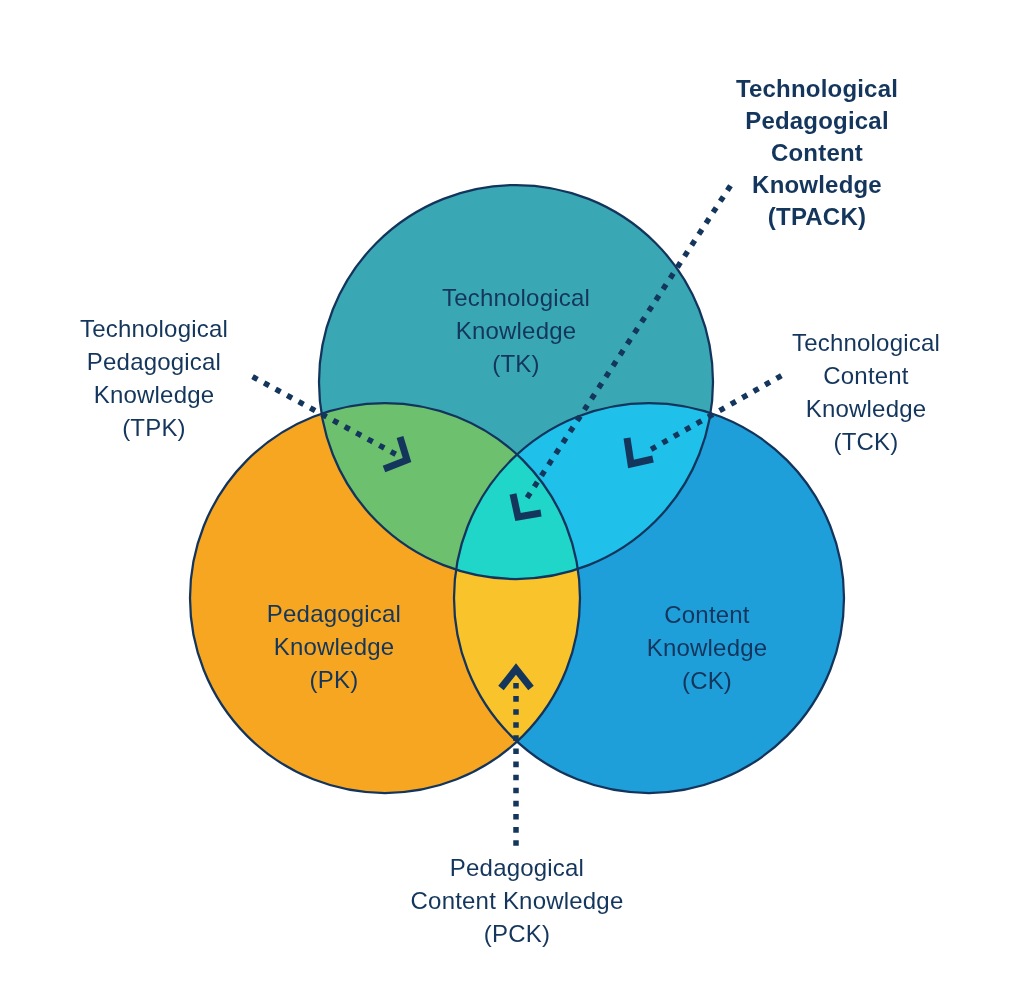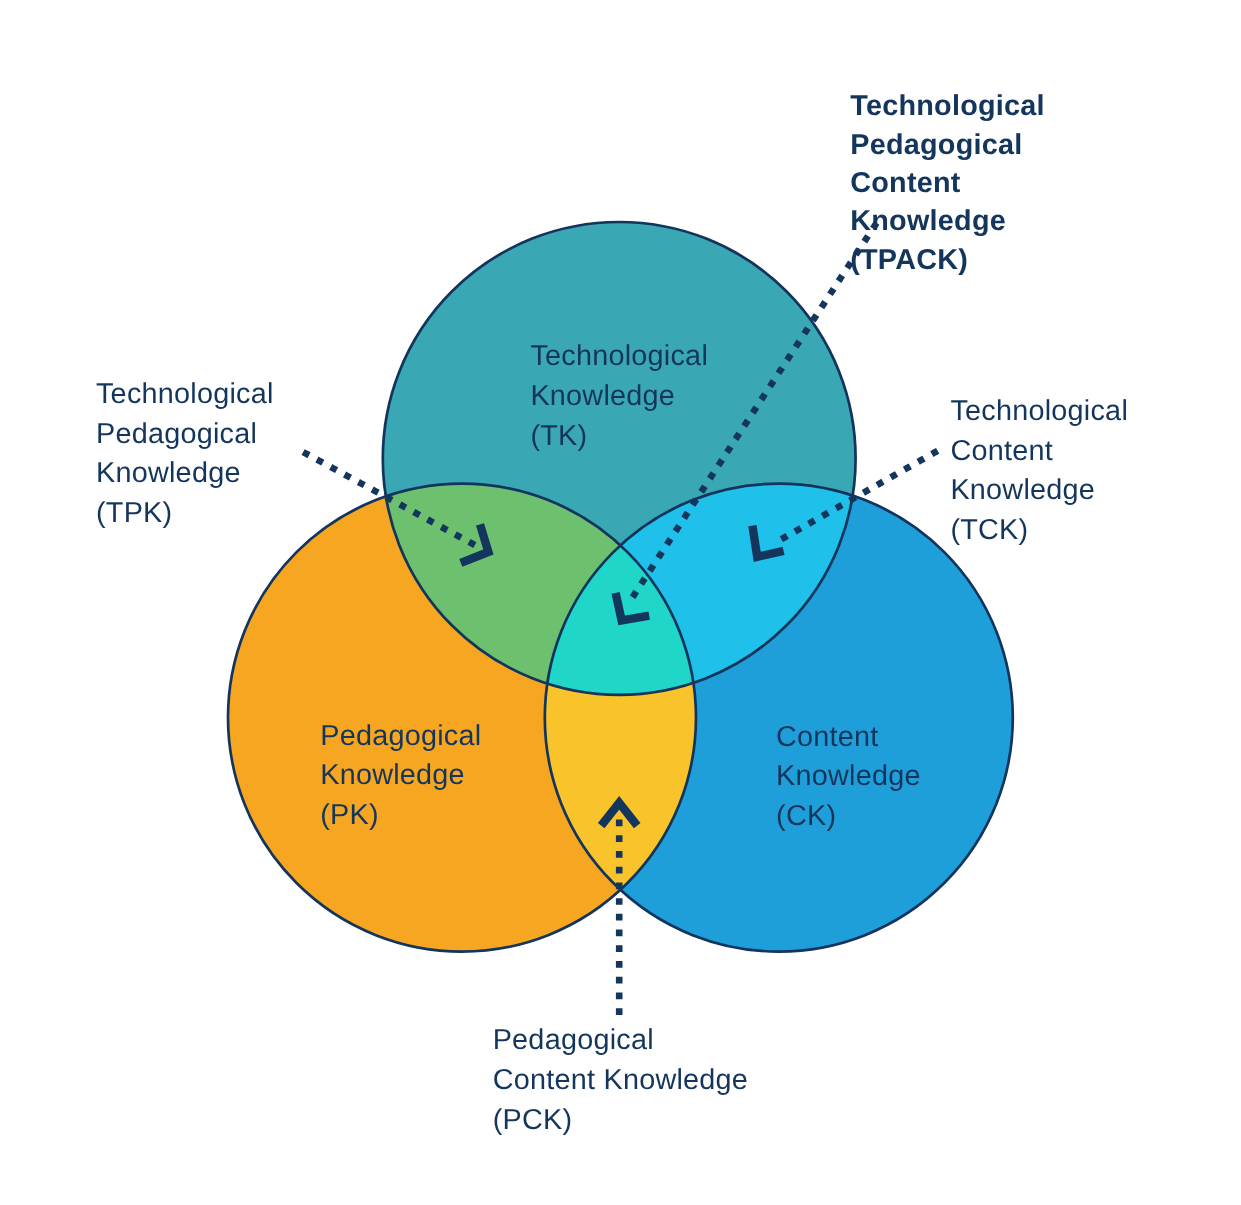--- a/index.html
+++ b/index.html
@@ -44,21 +44,21 @@
   }
   .arrowhead {
     fill: none;
     stroke: var(--c-callout, #14365C);
     stroke-width: 7;
     stroke-linejoin: miter;
   }
   .label {
     position: absolute;
     transform: translate(-50%, -50%);
-    text-align: left;
+    text-align: center;
     white-space: pre-line;
     color: var(--c-text, #14365C);
     font-size: 24px;
     line-height: 33px;
     font-weight: 400;
     letter-spacing: 0.2px;
   }
   .label.bold {
     font-weight: 700;
     line-height: 32px;

